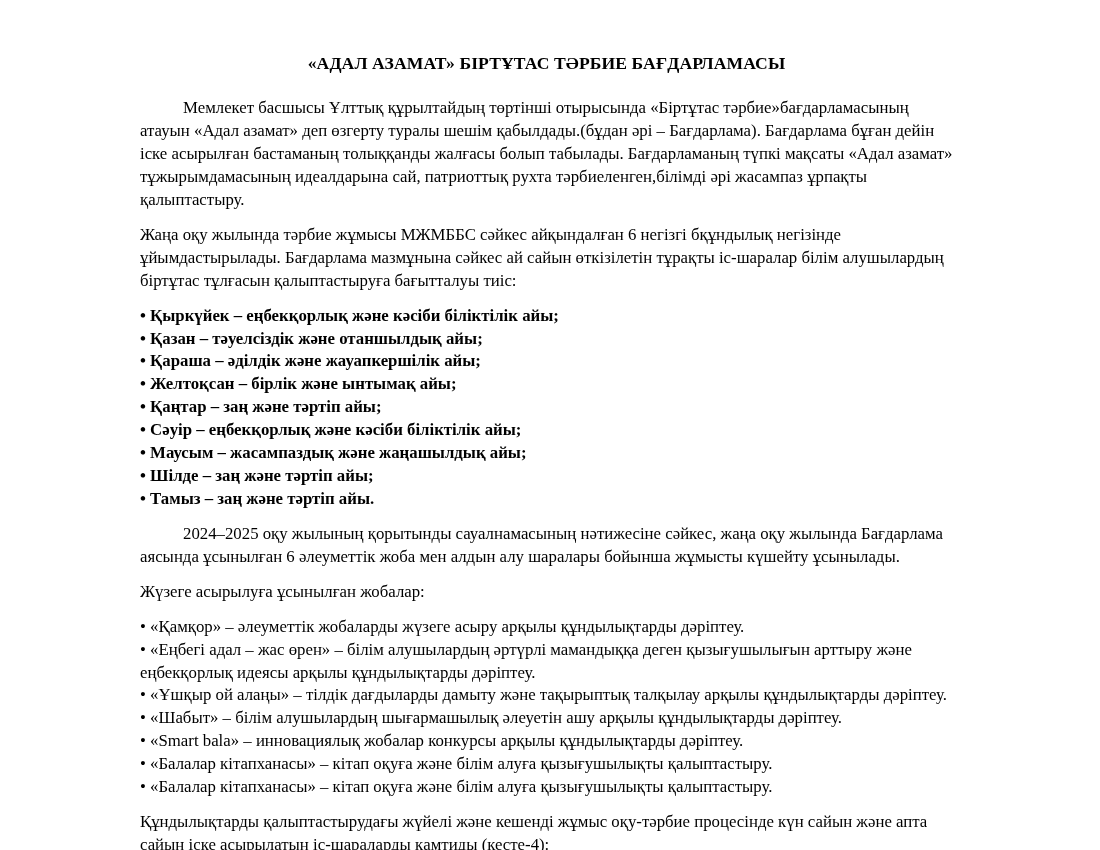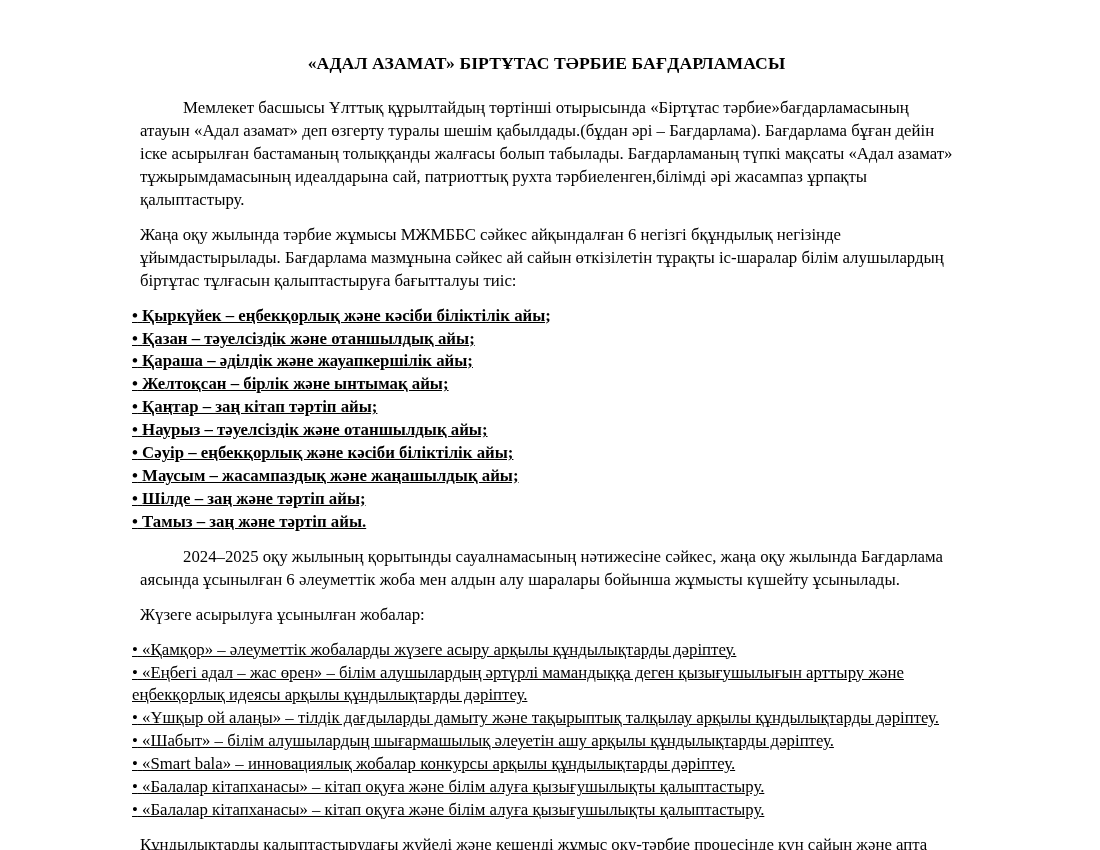--- a/index.html
+++ b/index.html
@@ -36,23 +36,22 @@
     text-align: left;
   }
   p.para {
     margin: 12px;
   }
   p.indent {
     text-indent: 43px;
   }
   ul.bullet-list {
     list-style: none;
-    margin: 4px;
+    margin: 12px;
     padding: 0;
-    text-decoration: underline;
   }
   ul.bullet-list li {
     margin: 0;
     padding: 0;
     text-indent: 0;
   }
   ul.bullet-list li .bullet {
     display: inline;
   }
   .months li {
@@ -70,22 +69,21 @@
 
     <p class="para indent">Мемлекет басшысы Ұлттық құрылтайдың төртінші отырысында «Біртұтас тәрбие»бағдарламасының атауын «Адал азамат» деп өзгерту туралы шешім қабылдады.(бұдан әрі – Бағдарлама). Бағдарлама бұған дейін іске асырылған бастаманың толыққанды жалғасы болып табылады. Бағдарламаның түпкі мақсаты «Адал азамат» тұжырымдамасының идеалдарына сай, патриоттық рухта тәрбиеленген,білімді әрі жасампаз ұрпақты қалыптастыру.</p>
 
     <p class="para">Жаңа оқу жылында тәрбие жұмысы МЖМББС сәйкес айқындалған 6 негізгі бқұндылық негізінде ұйымдастырылады. Бағдарлама мазмұнына сәйкес ай сайын өткізілетін тұрақты іс-шаралар білім алушылардың біртұтас тұлғасын қалыптастыруға бағытталуы тиіс:</p>
 
     <ul class="bullet-list months">
       <li><span class="bullet">•</span> <span>Қыркүйек – еңбекқорлық және кәсіби біліктілік айы;</span></li>
       <li><span class="bullet">•</span> <span>Қазан – тәуелсіздік және отаншылдық айы;</span></li>
       <li><span class="bullet">•</span> <span>Қараша – әділдік және жауапкершілік айы;</span></li>
       <li><span class="bullet">•</span> <span>Желтоқсан – бірлік және ынтымақ айы;</span></li>
-      <li><span class="bullet">•</span> <span>Қаңтар – заң кітап тәртіп айы;</span></li>
-      <li><span class="bullet">•</span> <span>Наурыз – тәуелсіздік және отаншылдық айы;</span></li>
+      <li><span class="bullet">•</span> <span>Қаңтар – заң және тәртіп айы;</span></li>
       <li><span class="bullet">•</span> <span>Сәуір – еңбекқорлық және кәсіби біліктілік айы;</span></li>
       <li><span class="bullet">•</span> <span>Маусым – жасампаздық және жаңашылдық айы;</span></li>
       <li><span class="bullet">•</span> <span>Шілде – заң және тәртіп айы;</span></li>
       <li><span class="bullet">•</span> <span>Тамыз – заң және тәртіп айы.</span></li>
     </ul>
 
     <p class="para indent">2024–2025 оқу жылының қорытынды сауалнамасының нәтижесіне сәйкес, жаңа оқу жылында Бағдарлама аясында ұсынылған 6 әлеуметтік жоба мен алдын алу шаралары бойынша жұмысты күшейту ұсынылады.</p>
 
     <p class="para">Жүзеге асырылуға ұсынылған жобалар:</p>
 

